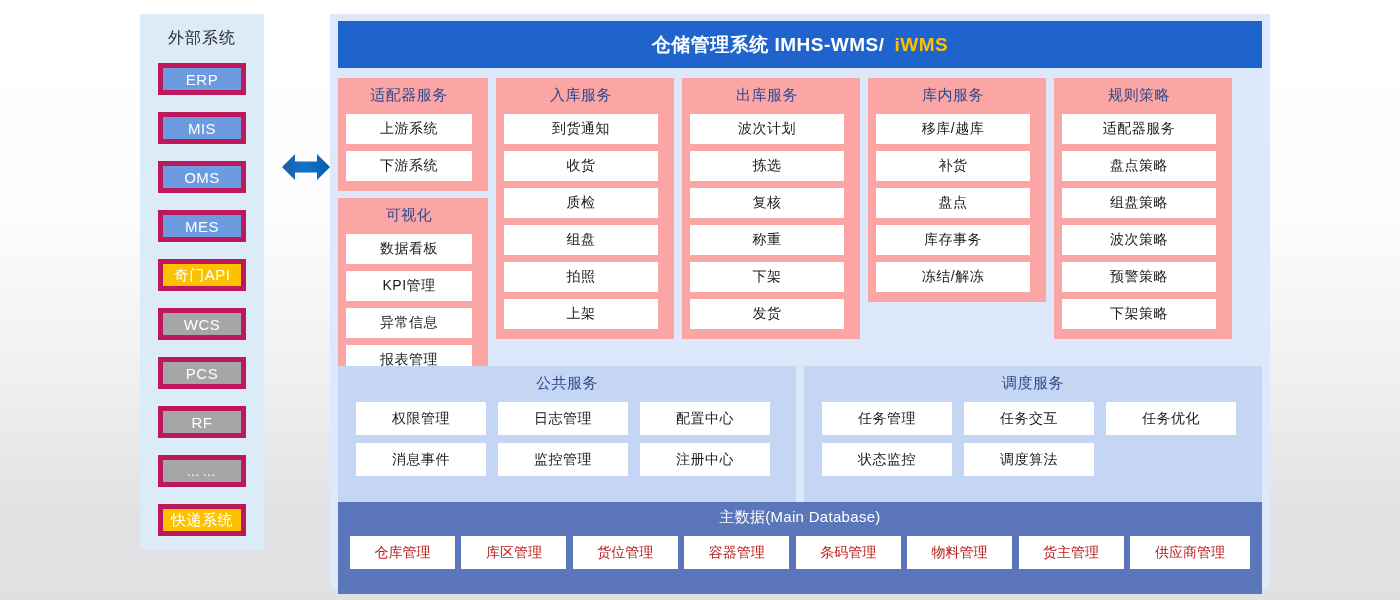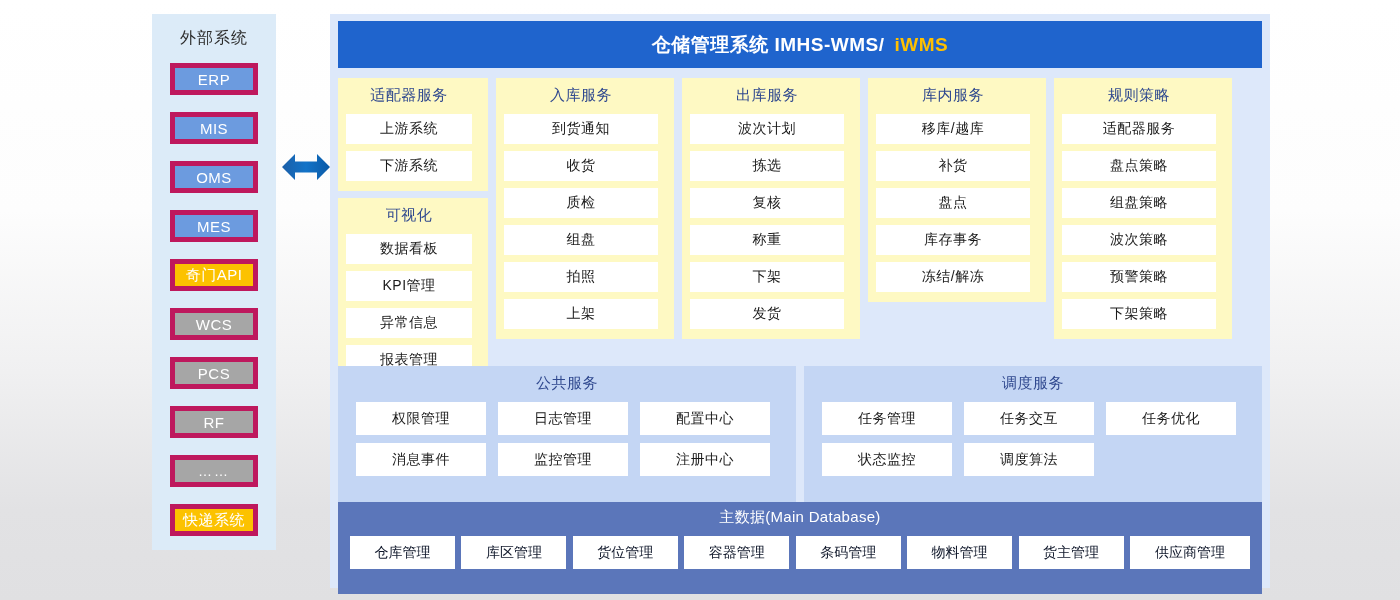--- a/index.html
+++ b/index.html
@@ -17,21 +17,21 @@
 
   .stage {
     position: relative;
     width: 1400px;
     height: 600px;
   }
 
   
   .sidebar {
     position: absolute;
-    left: 152px;
+    left: 140px;
     top: 14px;
     width: 124px;
     height: 536px;
     background: #dcebf8;
     box-sizing: border-box;
     padding-top: 14px;
   }
   .sidebar-title {
     text-align: center;
     font-size: 16px;
@@ -103,21 +103,21 @@
     left: 8px;
     top: 64px;
     width: 924px;
     display: flex;
     gap: 8px;
   }
   .col { width: 150px; flex: 0 0 auto; }
   .col.wide { width: 178px; }
 
   .card {
-    background: #fef9c3;
+    background: #fca5a5;
     box-sizing: border-box;
     padding: 8px 16px 10px 8px;
     margin-bottom: 7px;
   }
   .card-title {
     text-align: center;
     font-size: 15px;
     color: #30498f;
     font-weight: 500;
     margin-bottom: 9px;
@@ -190,21 +190,21 @@
   .db-chip {
     background: #ffffff;
     height: 33px;
     flex: 0 0 auto;
     padding: 0 10px;
     min-width: 85px;
     display: flex;
     align-items: center;
     justify-content: center;
     font-size: 14px;
-    color: #0f172a;
+    color: #b91c1c;
   }
   .db-chip.lg { min-width: 100px; }
 </style>
 </head>
 <body>
 
 <div class="stage">
 
   <div class="sidebar">
     <div class="sidebar-title">外部系统</div>

